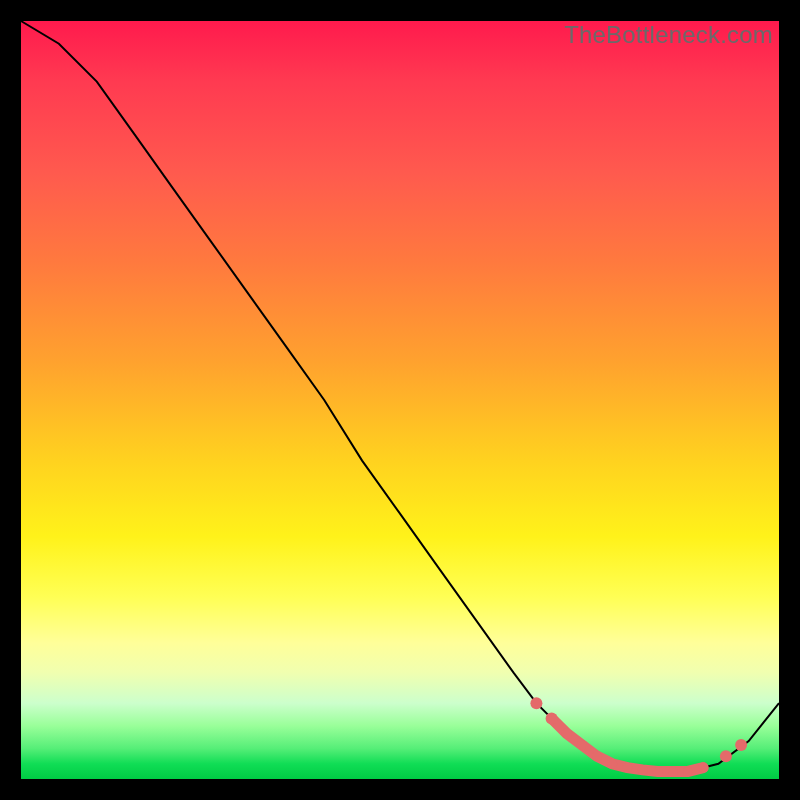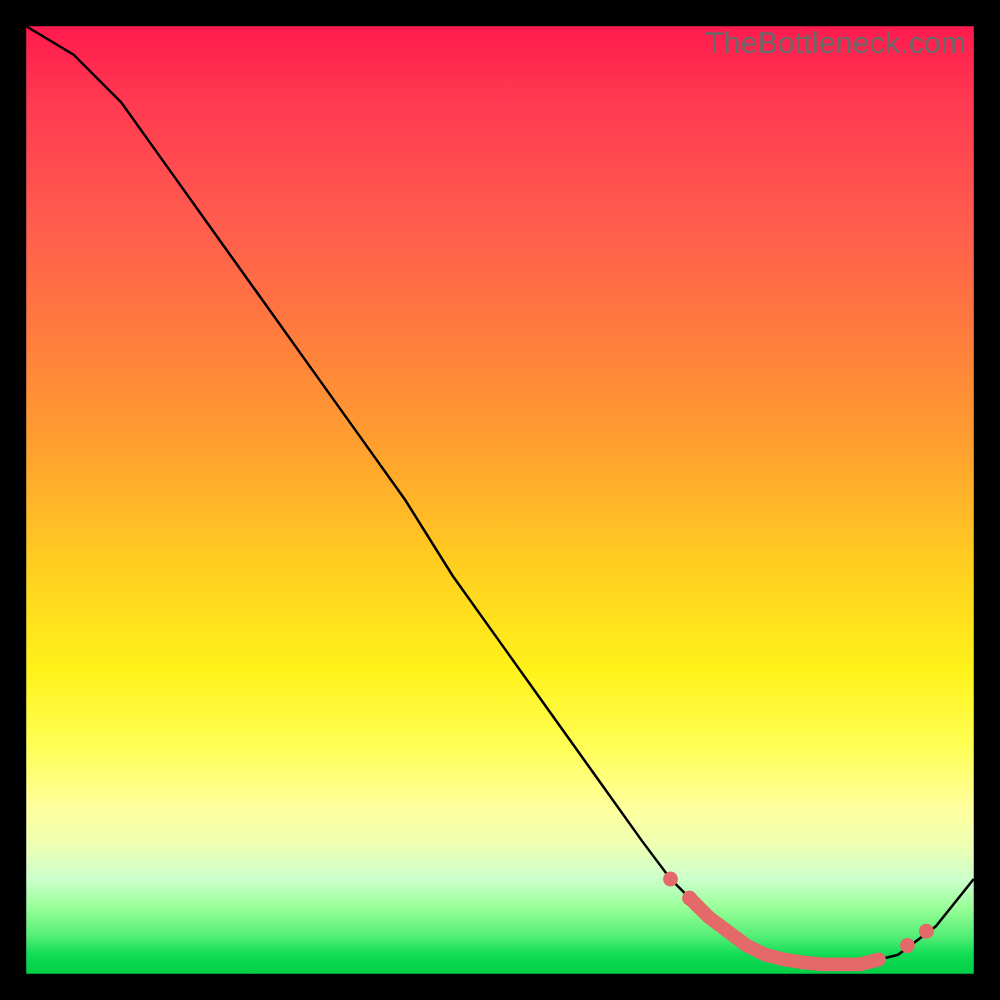--- a/index.html
+++ b/index.html
@@ -10,21 +10,21 @@
     background: #000;
     overflow: hidden;
     font-family: Arial, Helvetica, sans-serif;
   }
   .frame {
     position: absolute;
     left: 21px;
     top: 21px;
     width: 758px;
     height: 758px;
-    background: #0f172a;
+    background: #ffffff;
   }
   .gradient {
     position: absolute;
     left: 0;
     top: 0;
     width: 758px;
     height: 758px;
     background: linear-gradient(
       to bottom,
       #ff1a4d 0%,

